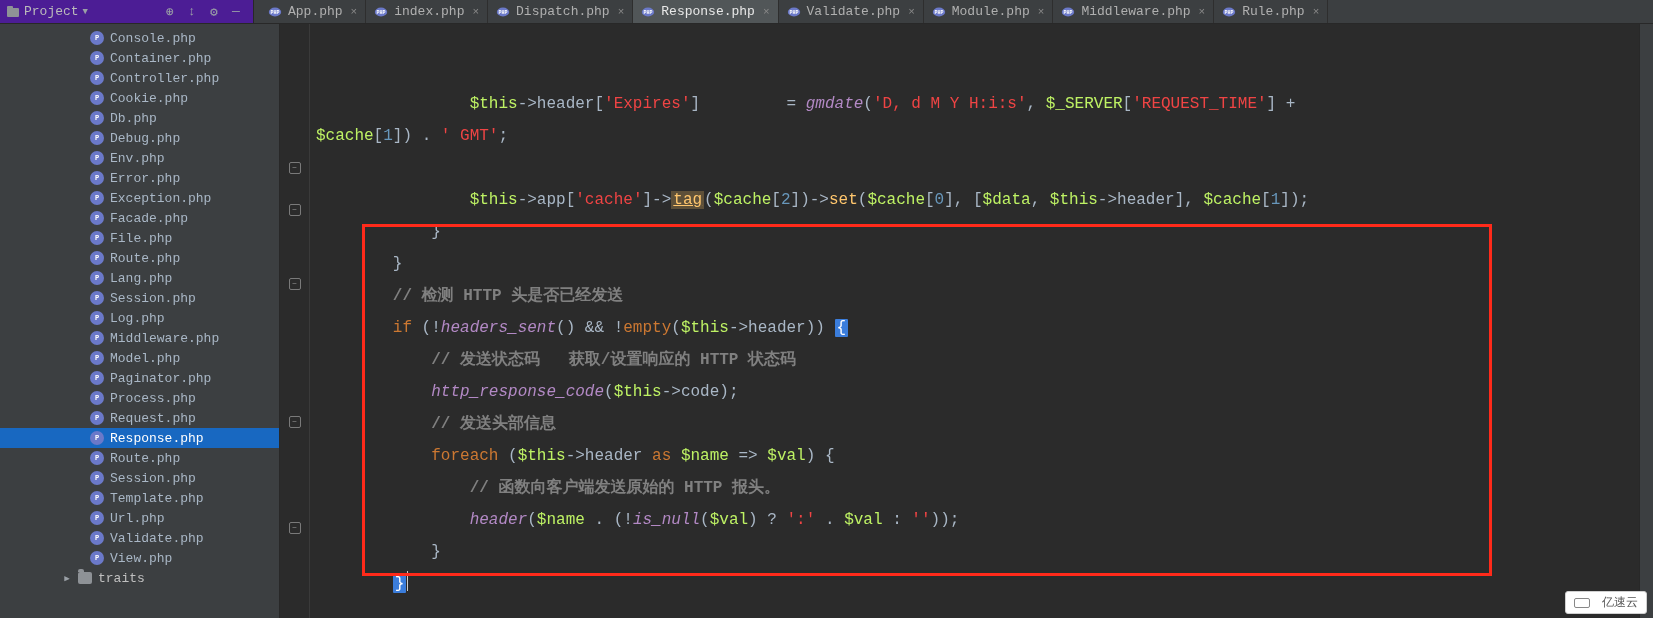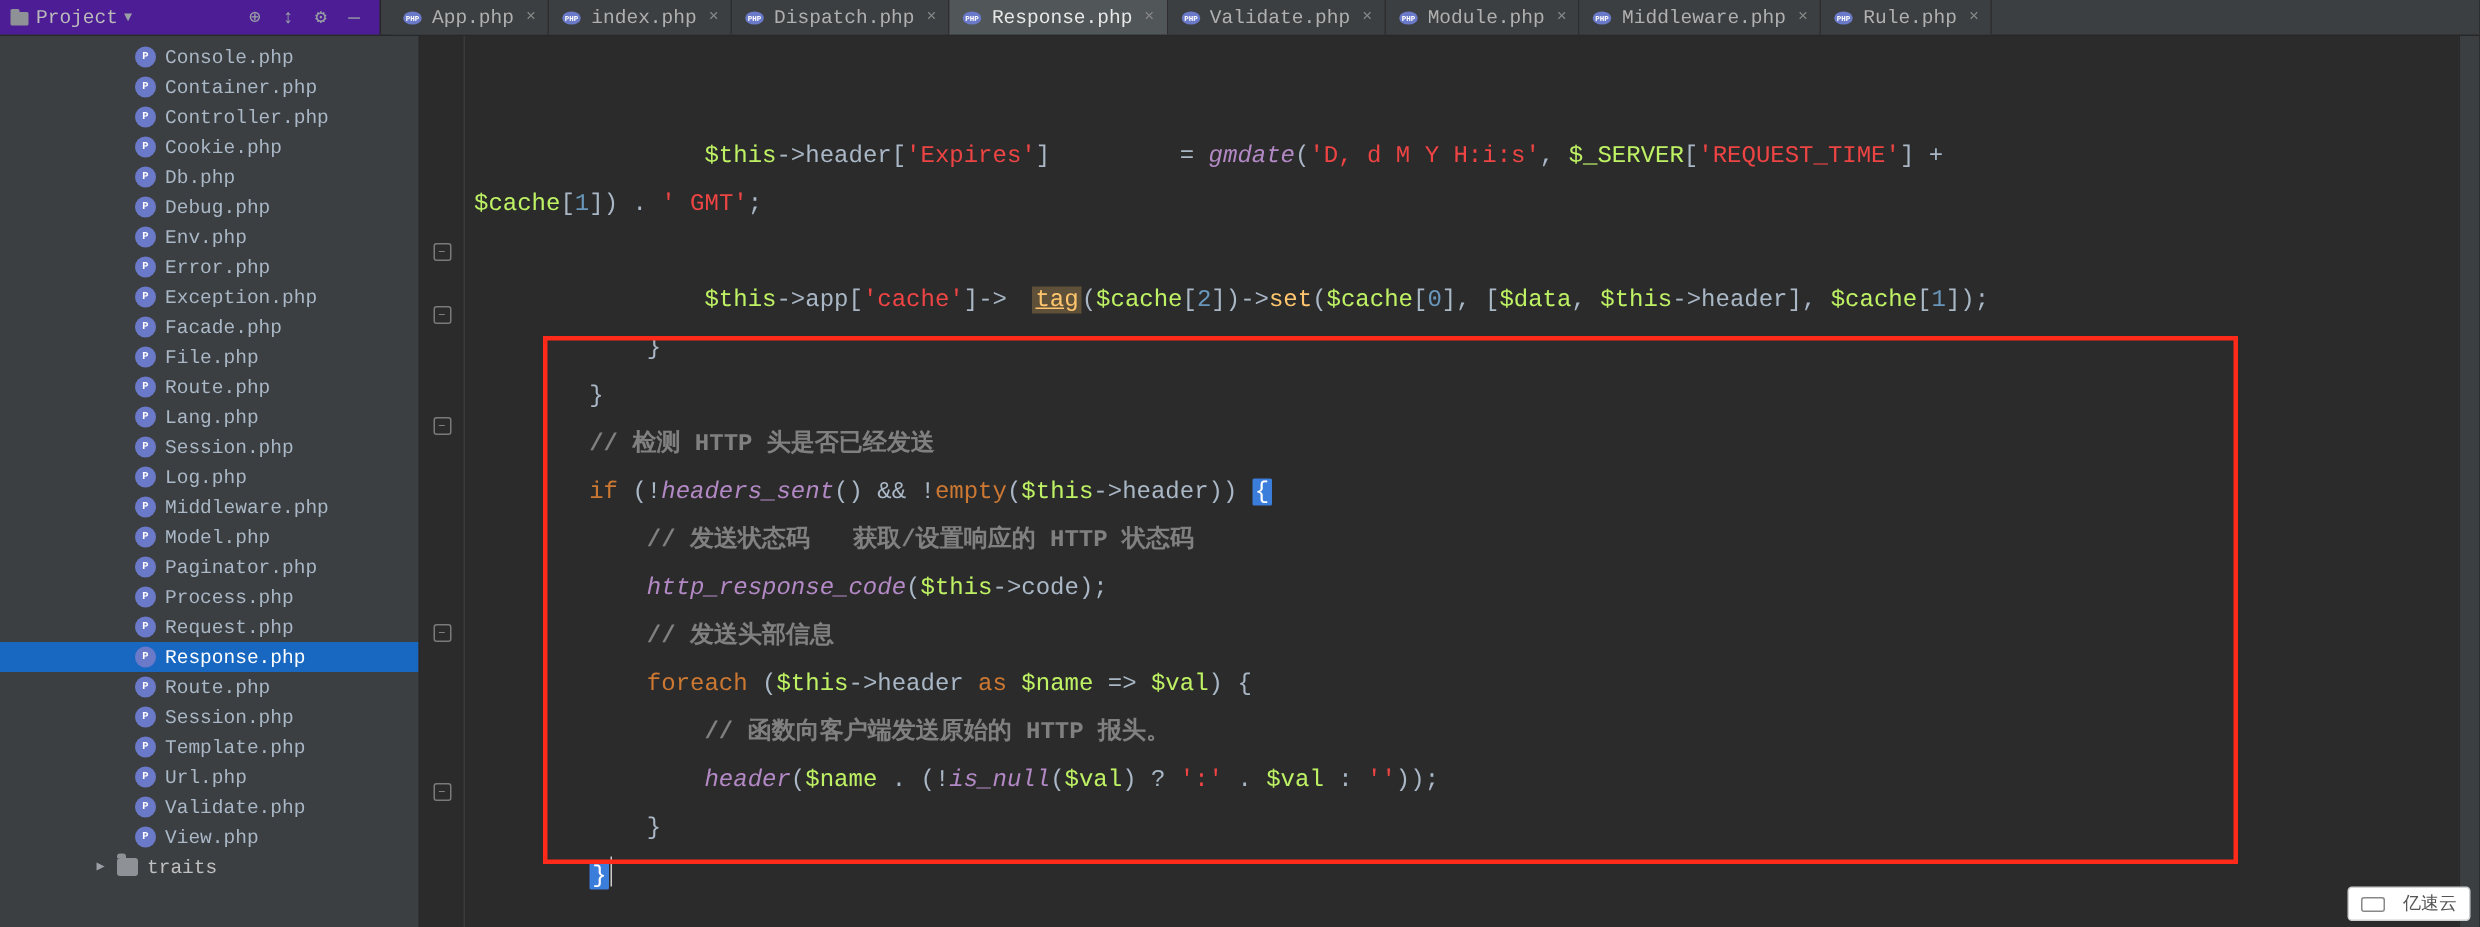--- a/index.html
+++ b/index.html
@@ -90,21 +90,21 @@
   }
   .codecol { flex: 1; position: relative; white-space: pre; overflow: hidden; }
   .ln { height: 32px; }
   .codeln { height: 32px; padding-left: 6px; }
   
   .kw   { color: #cc7832; }
   .var  { color: #bef264; }
   .str  { color: #ef4444; }
   .num  { color: #6897bb; }
   .fn   { color: #ffc66d; }
-  .fnul { color: #ffc66d; text-decoration: underline; background: #5e5039; padding:0 2px;margin-left:17px;}
+  .fnul { color: #ffc66d; text-decoration: underline; background: #5e5039; padding:0 2px;}
   .ital { color: #b389c5; font-style: italic; }
   .op   { color: #a9b7c6; }
   .arrow{ color: #a9b7c6; }
   .cmt  { color: #808080; font-weight: bold; }
   .selbrace {
     background: #3b7ddb; color: #ffffff; padding: 0 2px; border-radius:1px;
   }
   .caret {
     display:inline-block; width:1px; height:20px; background:#cccccc;
     vertical-align:-3px; margin-left:1px;

